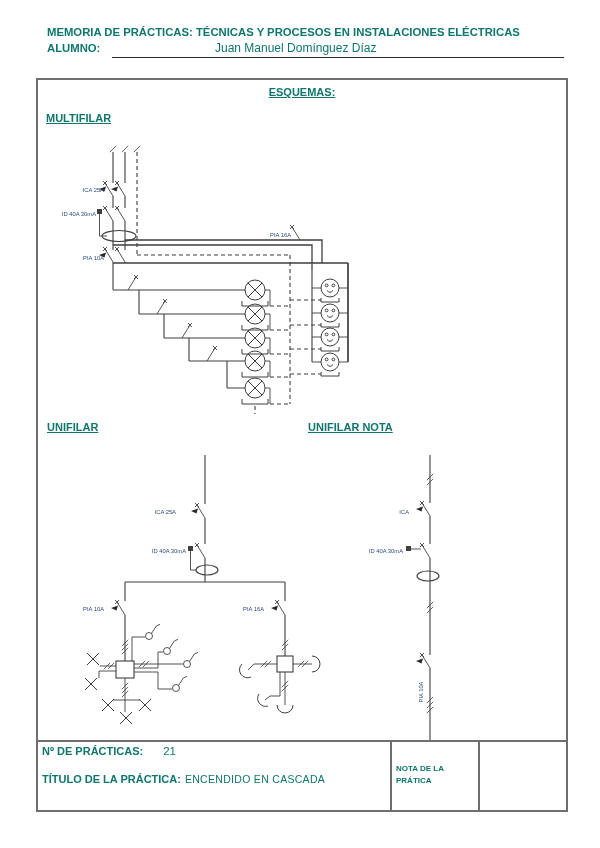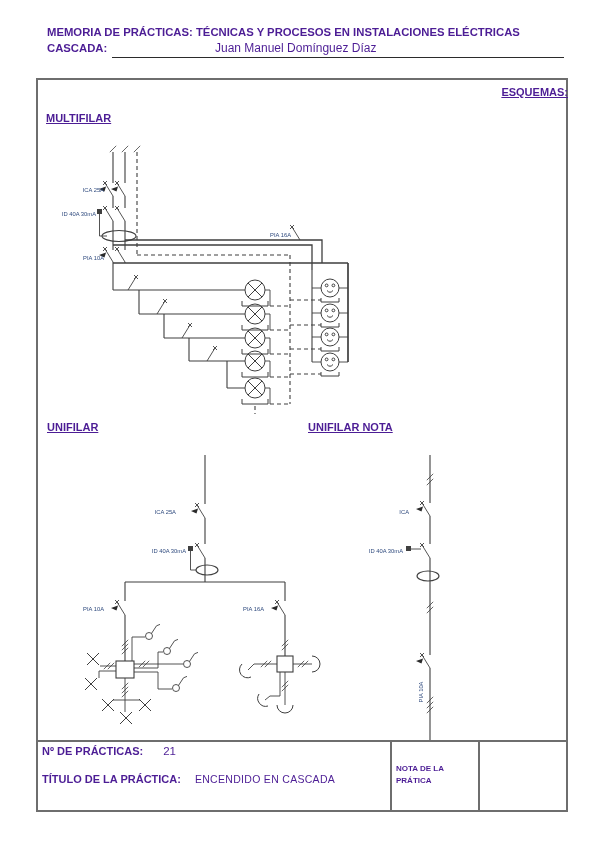--- a/index.html
+++ b/index.html
@@ -1,46 +1,46 @@
 <!DOCTYPE html>
 <html><head>
 <meta charset="utf-8">
 <style>
   html,body{margin:0;padding:0;background:#fff}
   .page{position:relative;width:600px;height:848px;background:#ffffff;
-        font-family:"Liberation Sans",sans-serif;color:#4c1d95;overflow:hidden}
+        font-family:"Liberation Sans",sans-serif;color:#0f766e;overflow:hidden}
   .page *{box-sizing:border-box}
   .abs{position:absolute}
   .hdr-title{left:47px;top:26px;font-weight:bold;font-size:11.3px;white-space:nowrap}
   .hdr-student-label{left:47px;top:42px;font-weight:bold;font-size:11.3px}
   .hdr-student-name{left:215px;top:41px;font-size:12px}
   .student-line{left:112px;top:57px;width:452px;height:0;border-top:1.7px solid #2b2b2b}
   .content-box{left:36px;top:78px;width:532px;height:734px;border:2px solid #6e6e6e}
-  .esquemas{left:36px;top:86px;width:532px;text-align:right;font-weight:bold;font-size:11px;text-decoration:underline}
+  .esquemas{left:36px;top:86px;width:532px;text-align:center;font-weight:bold;font-size:11px;text-decoration:underline}
   .h-multi{left:46px;top:112px;font-weight:bold;font-size:11px;text-decoration:underline}
   .h-uni{left:47px;top:421px;font-weight:bold;font-size:11px;text-decoration:underline}
   .h-cgmp{left:308px;top:421px;font-weight:bold;font-size:11px;text-decoration:underline}
   .f-topline{left:36px;top:740px;width:532px;height:0;border-top:2px solid #6e6e6e}
   .f-v1{left:390px;top:742px;height:70px;width:0;border-left:2px solid #6e6e6e}
   .f-v2{left:478px;top:742px;height:70px;width:0;border-left:2px solid #6e6e6e}
   .f-num{left:42px;top:745px;font-size:11px;font-weight:bold;white-space:nowrap}
   .f-num .val{font-weight:normal;margin-left:20px;font-size:11.5px}
   .f-title{left:42px;top:773px;font-size:11px;font-weight:bold;white-space:nowrap}
-  .f-title .val{font-weight:normal;margin-left:14px;font-size:10.5px;letter-spacing:.3px}
+  .f-title .val{font-weight:normal;margin-left:4px;font-size:10.5px;letter-spacing:.3px}
   .f-nota{left:396px;top:763px;width:78px;text-align:left;font-weight:bold;font-size:8px;line-height:1.45}
   svg.schem{position:absolute;left:0;top:0;width:600px;height:848px}
   svg text{font-family:"Liberation Sans",sans-serif;font-size:5.8px;fill:#2f4a7e;stroke:none}
 </style>
 </head>
 <body>
 
 <div class="page">
 
   <div class="abs hdr-title">MEMORIA DE PRÁCTICAS: TÉCNICAS Y PROCESOS EN INSTALACIONES ELÉCTRICAS</div>
-  <div class="abs hdr-student-label">CASCADA:</div>
+  <div class="abs hdr-student-label">ALUMNO:</div>
   <div class="abs hdr-student-name">Juan Manuel Domínguez Díaz</div>
   <div class="abs student-line"></div>
 
   <div class="abs content-box"></div>
   <div class="abs esquemas">ESQUEMAS:</div>
   <div class="abs h-multi">MULTIFILAR</div>
   <div class="abs h-uni">UNIFILAR</div>
   <div class="abs h-cgmp">UNIFILAR NOTA</div>
 
   <svg class="schem" viewBox="0 0 600 848">

